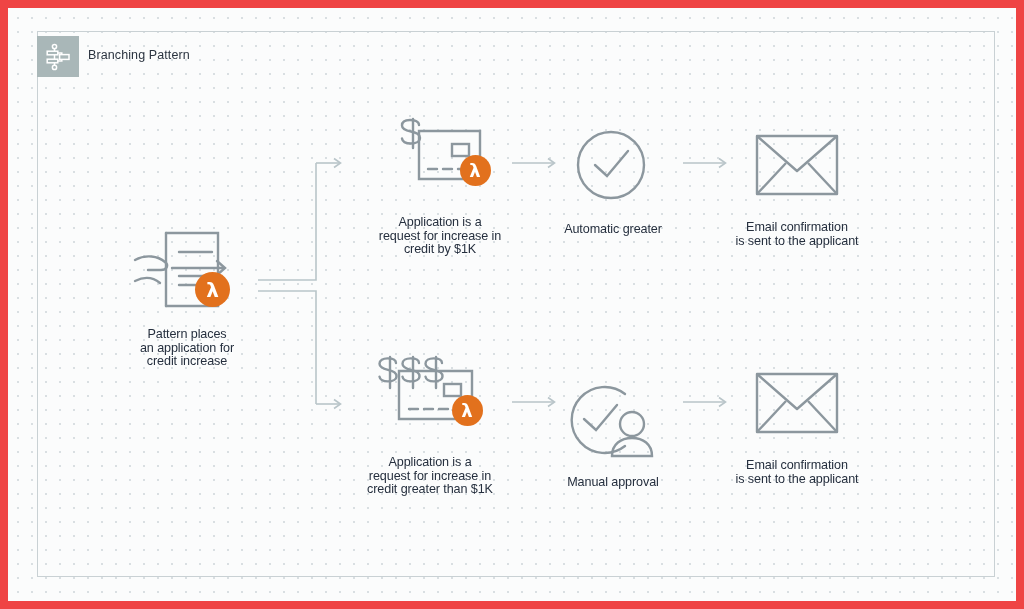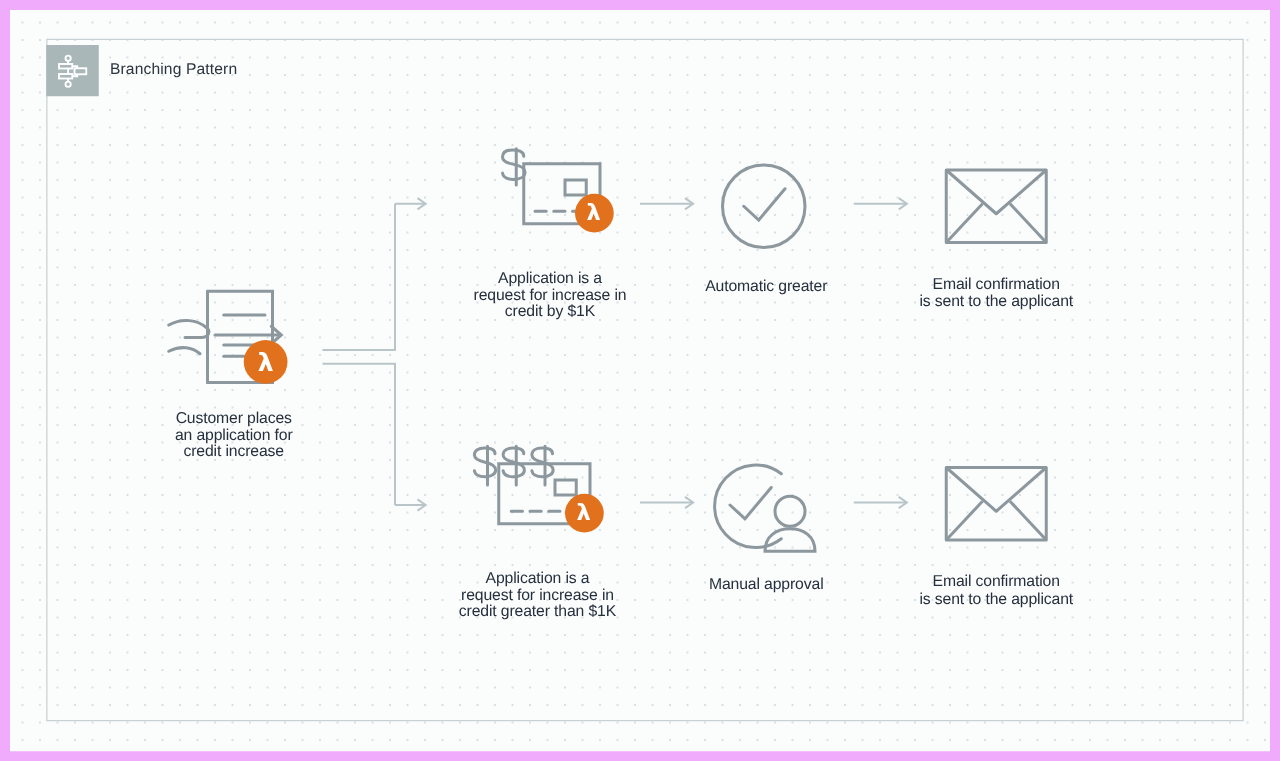--- a/index.html
+++ b/index.html
@@ -12,21 +12,21 @@
     height: 609px;
     font-family: "Liberation Sans", sans-serif;
     overflow: hidden;
   }
 
   .page {
     position: absolute;
     left: 0; top: 0;
     width: 1024px;
     height: 609px;
-    background: #f0abfc;
+    background: #ef4444;
   }
 
   
   .frame {
     position: absolute;
     left: 8px; top: 8px;
     width: 1008px;
     height: 593px;
     background: #fbfcfc;
     background-image: radial-gradient(#d9dfe2 1px, transparent 1.2px);
@@ -178,21 +178,21 @@
 
           <path d="M40 40 H92"></path>
           <path d="M85 33 L93 40 L85 47"></path>
           <path d="M47 48 H78"></path>
         </g>
       </svg>
       <div class="lambda-badge" style="left:63px; top:44px; width:35px; height:35px; font-size:20px;">
         <span>λ</span>
       </div>
     </div>
-    <div class="cap" style="margin-top:14px;">Customer places
+    <div class="cap" style="margin-top:14px;">Pattern places
 an application for
 credit increase</div>
   </div>
 
   <div class="node" style="left:350px; top:112px; width:180px;">
     <div class="art" style="width:115px; height:80px;">
       <svg width="115" height="80" viewBox="0 0 115 80">
         <g fill="none" stroke="#8c979e" stroke-width="2.4" stroke-linecap="round">
 
           <path d="M36 19 H97 V67 H36 Z"></path>
@@ -262,21 +262,21 @@
       </svg>
       <div class="lambda-badge" style="left:84px; top:43px; width:31px; height:31px; font-size:18px;">
         <span>λ</span>
       </div>
     </div>
     <div class="cap" style="margin-top:24px;">Application is a
 request for increase in
 credit greater than $1K</div>
   </div>
 
-  <div class="node" style="left:528px; top:365px; width:170px;">
+  <div class="node" style="left:528px; top:380px; width:170px;">
     <div class="art" style="width:92px; height:78px;">
       <svg width="92" height="78" viewBox="0 0 92 78">
         <g fill="none" stroke="#8c979e" stroke-width="2.4" stroke-linecap="round">
 
           <path d="M58 14 A33 33 0 1 0 58 66"></path>
           <path d="M17 39 L29 50 L50 25"></path>
 
           <circle cx="65" cy="44" r="12"></circle>
           <path d="M45 76 C45 64, 54 58, 65 58 C76 58, 85 64, 85 76 Z"></path>
         </g>

